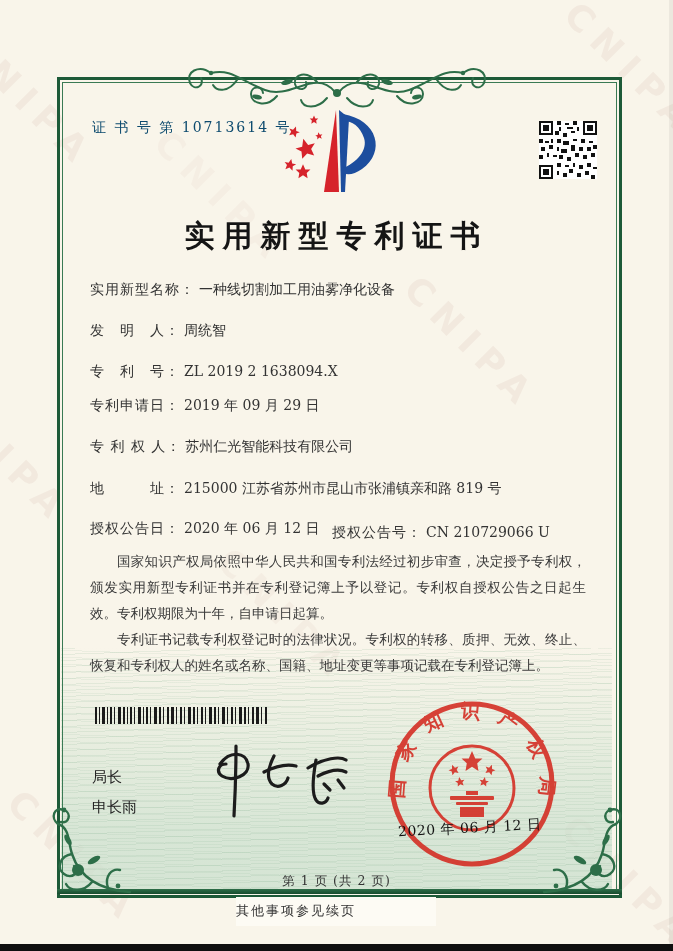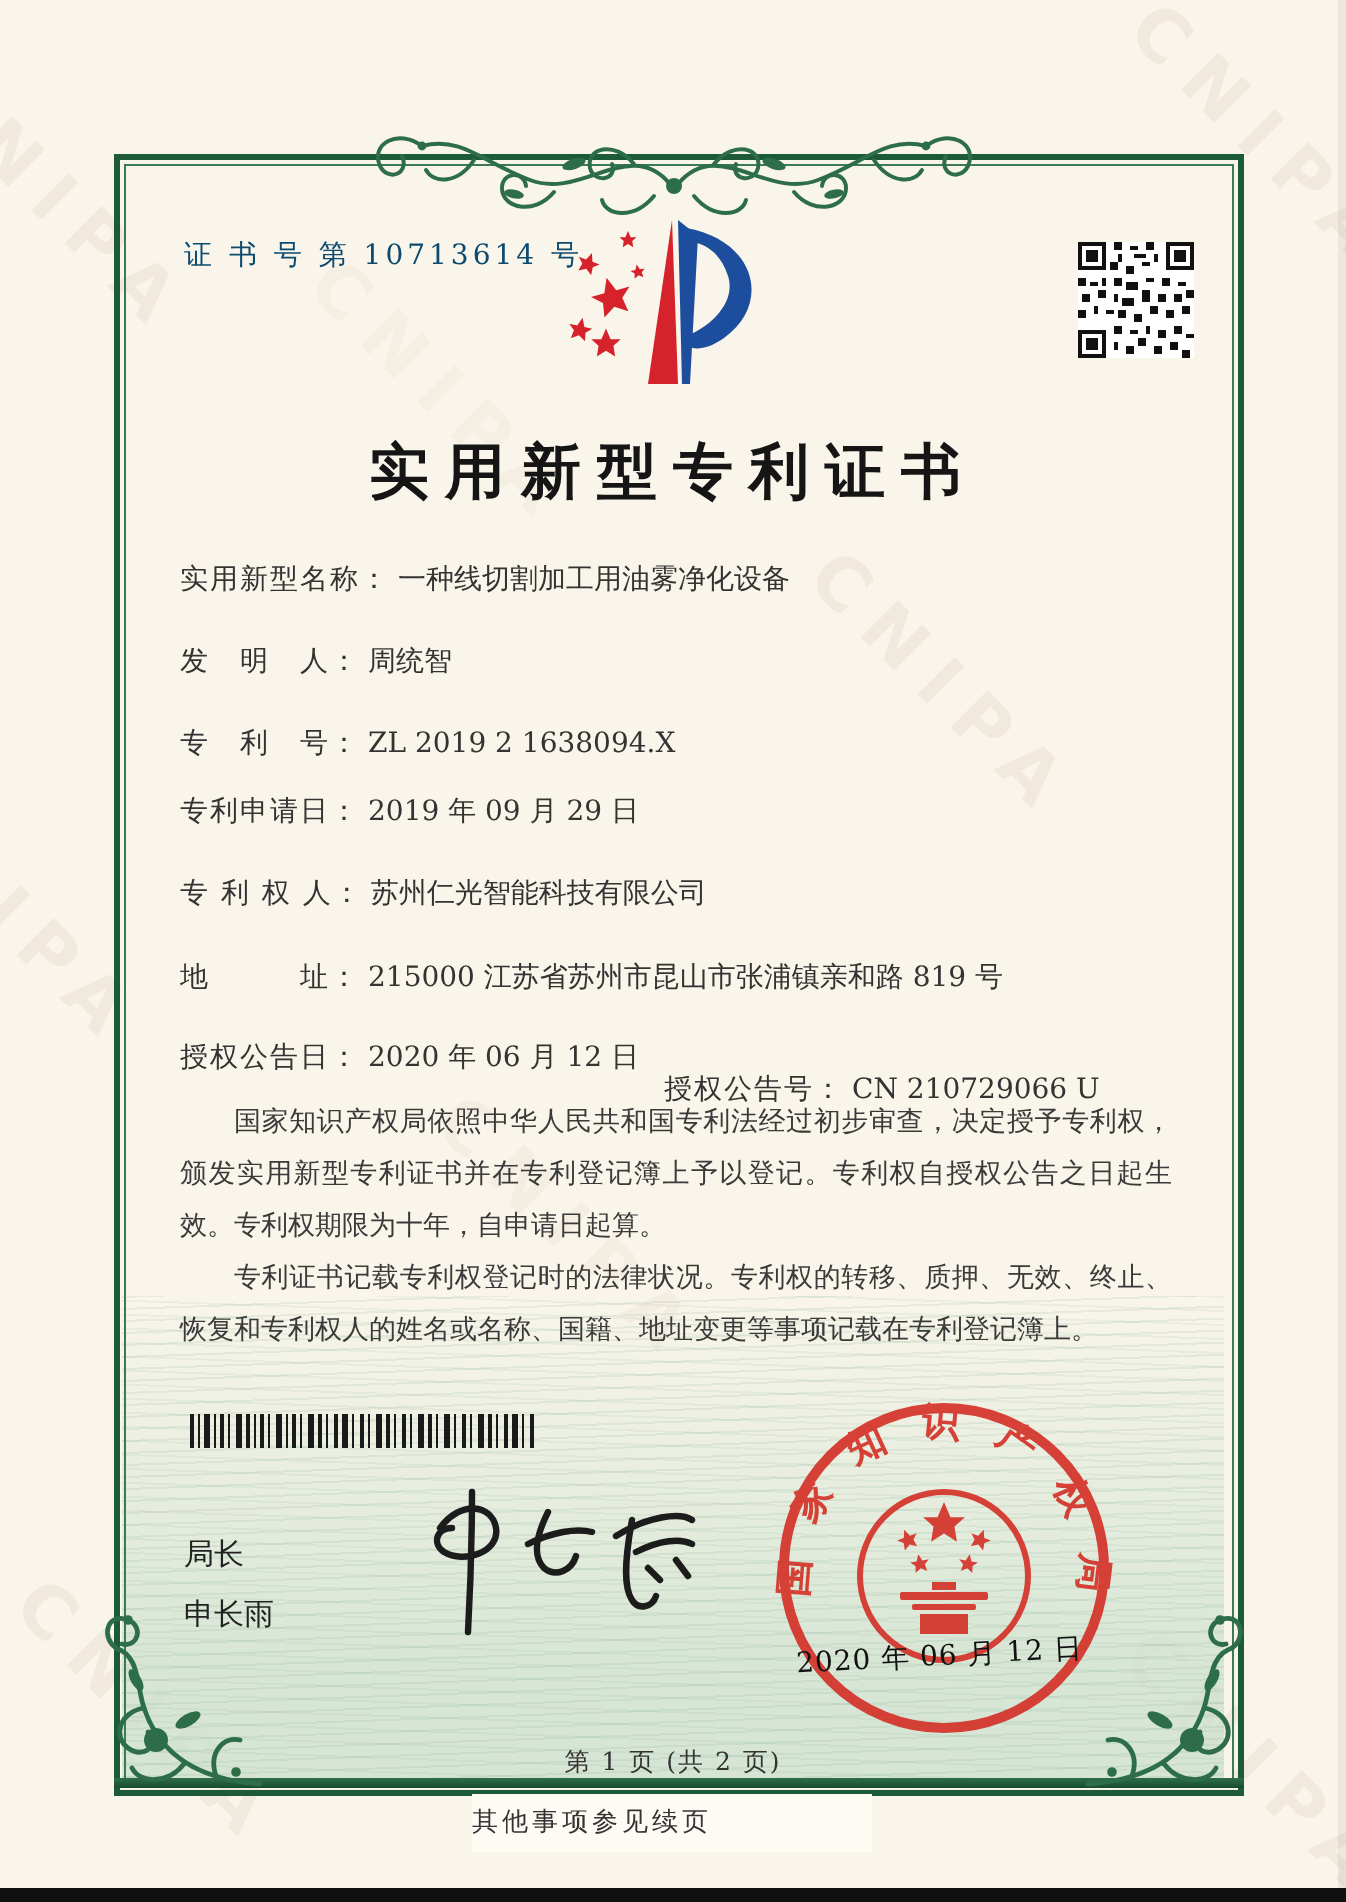--- a/index.html
+++ b/index.html
@@ -37,21 +37,21 @@
   .orn-br{left:540px;top:798px;transform:scaleX(-1);}
   
   .cert-no{position:absolute;left:92px;top:119px;font-size:14px;letter-spacing:2px;color:#0c4a6e;z-index:5;}
   .logo{position:absolute;left:272px;top:104px;z-index:5;}
   .qr{position:absolute;left:539px;top:121px;z-index:5;}
   .title{position:absolute;left:57px;top:205px;width:559px;text-align:center;
     font-size:30px;font-weight:bold;letter-spacing:8px;color:#151515;z-index:5;margin-top:11px;}
   .field-row{position:absolute;left:90px;width:500px;font-size:14px;color:#333;z-index:5;white-space:nowrap;}
   .flabel{letter-spacing:1px;}
   .fvalue{margin-left:4px;}
-  .fpair2{position:absolute;left:242px;top:16px;}
+  .fpair2{position:absolute;left:242px;top:4px;}
   .paras{position:absolute;left:90px;top:548px;width:496px;font-size:13.5px;
     line-height:26px;text-align:justify;color:#3a3a3a;z-index:5;}
   .paras p{margin:0;text-indent:2em;}
   .barcode{position:absolute;left:95px;top:707px;z-index:5;}
   .director{position:absolute;left:92px;top:762px;font-size:15px;line-height:30px;color:#222;z-index:5;}
   .signature{position:absolute;left:190px;top:742px;z-index:5;}
   .seal{position:absolute;left:386px;top:696px;z-index:6;}
   .seal-date{position:absolute;left:398px;top:819px;width:160px;font-size:14px;
     letter-spacing:.5px;color:#111;z-index:7;transform:rotate(-3deg);white-space:nowrap;}
   .page-info{position:absolute;left:57px;top:862px;width:559px;text-align:center;

